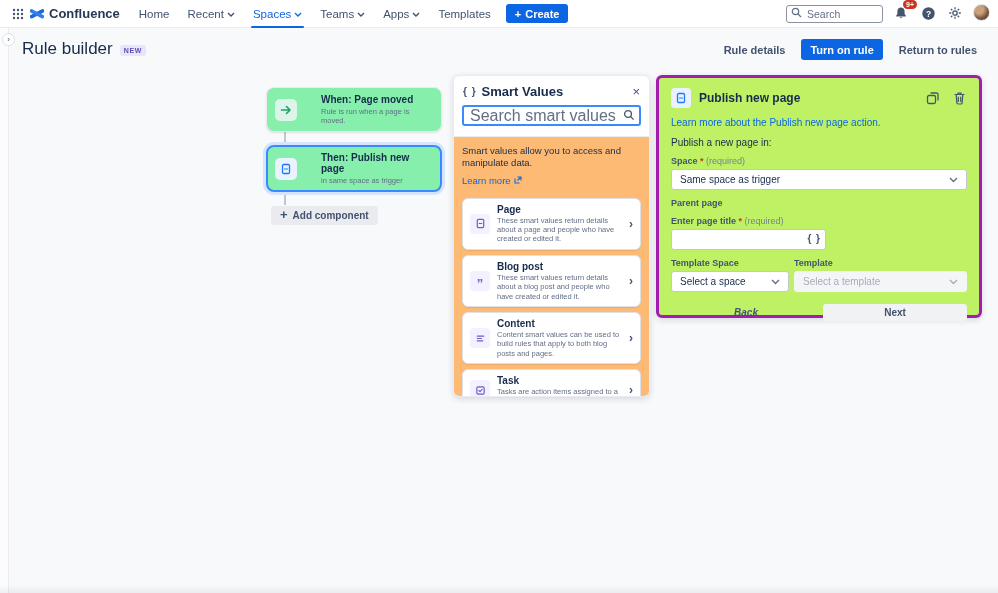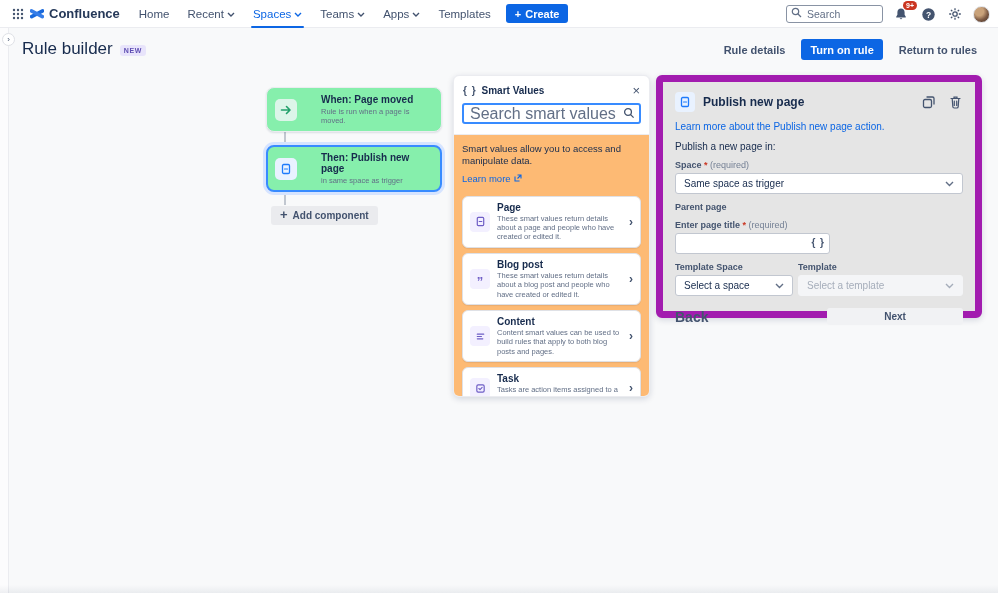--- a/index.html
+++ b/index.html
@@ -15,21 +15,21 @@
   .brand-name { font-size: 13px; font-weight: bold; color: #253858; }
   .nav-item { position: relative; height: 28px; display: flex; align-items: center; gap: 3px;
     padding: 0 9px; font-size: 11.5px; font-weight: 500; color: #42526E; cursor: pointer; }
   .nav-item.active { color: #0C66E4; }
   .nav-item.active::after { content: ""; position: absolute; left: 7px; right: 7px; bottom: 0;
     height: 2px; background: #0C66E4; border-radius: 1px; }
   .nav-item .chev { display: inline-flex; margin-top: 1px; }
   .create-btn { height: 19px; background: #0C66E4; color: #fff; border: none; border-radius: 3px;
     font-size: 11px; font-weight: bold; display: inline-flex; align-items: center; gap: 4px;
     padding: 0 9px; margin-left: 6px; cursor: pointer; font-family: inherit; }
-  .nav-right { margin-left: auto; display: flex; align-items: flex-end; gap: 9px; }
+  .nav-right { margin-left: auto; display: flex; align-items: flex-start; gap: 9px; }
   .search-wrap { position: relative; }
   .search-wrap input { width: 97px; height: 18px; border: 1px solid #8993A4; border-radius: 3px;
     font-size: 10.5px; padding: 0 4px 0 20px; color: #172B4D; font-family: inherit; background:#fff; }
   .search-wrap input::placeholder { color: #626F86; }
   .search-wrap .mag { position: absolute; left: 5px; top: 3px; }
   .icon-btn { position: relative; width: 18px; height: 18px; display: flex; align-items: center;
     justify-content: center; cursor: pointer; }
   .notif-badge { position: absolute; top: -4px; right: -7px; background: #CA3521; color: #fff;
     font-size: 7px; font-weight: bold; border-radius: 6px; padding: 1px 3px; line-height: 1; }
   .avatar { width: 17px; height: 17px; border-radius: 50%; cursor: pointer;
@@ -74,21 +74,21 @@
     border: none; border-radius: 3px; padding: 4px 9px; font-size: 10px; font-weight: 600;
     color: #42526E; margin-left: 5px; margin-top: 0; cursor: pointer; font-family: inherit; }
   .add-comp .plus { font-size: 13px; font-weight: bold; line-height: 10px; }
 
   
   .sv-panel { position: absolute; left: 453px; top: 47px; width: 197px; height: 322px;
     background: #fff; border: 1px solid #EBECF0; border-radius: 6px;
     box-shadow: 0 2px 6px rgba(9,30,66,0.15); display: flex; flex-direction: column; overflow: hidden; }
   .sv-head { display: flex; align-items: center; padding: 8px 9px 6px; }
   .sv-head .braces { font-size: 10px; font-weight: bold; color: #44546F; letter-spacing: 1px; margin-right: 5px; }
-  .sv-head .t { font-size: 10px; font-weight: bold; color: #172B4D; }
+  .sv-head .t { font-size: 13px; font-weight: bold; color: #172B4D; }
   .sv-close { margin-left: auto; font-size: 13px; color: #44546F; cursor: pointer; line-height: 1;
     background: none; border: none; font-family: inherit; }
   .sv-search { position: relative; margin: 0 8px 10px; }
   .sv-search input { width: 100%; height: 21px; border: 2px solid #388BFF; border-radius: 3px;
     font-size: 16px; padding: 0 22px 0 6px; color: #172B4D; font-family: inherit; }
   .sv-search input::placeholder { color: #626F86; }
   .sv-search .mag { position: absolute; right: 6px; top: 4px; }
   .sv-body { flex: 1; background: #fdba74; border-top: 1px solid #EBECF0; padding: 8px; overflow: hidden; }
   .sv-intro { font-size: 9.5px; color: #172B4D; line-height: 1.3; }
   .sv-learn { font-size: 9.5px; color: #0C66E4; margin-top: 2px; display: inline-flex;
@@ -100,21 +100,21 @@
   .sv-ic { width: 20px; height: 20px; border-radius: 4px; background: #F3F0FF; color: #6E5DC6;
     display: flex; align-items: center; justify-content: center; flex: 0 0 auto; }
   .sv-item .txt { flex: 1; min-width: 0; }
   .sv-item .t { font-size: 10px; font-weight: bold; color: #172B4D; }
   .sv-item .d { font-size: 7.5px; color: #626F86; line-height: 1.25; margin-top: 1px; }
   .sv-item .chev-r { font-size: 12px; font-weight: bold; color: #44546F; flex: 0 0 auto; }
   .quote-glyph { font-size: 13px; font-weight: bold; line-height: 6px; margin-top: 7px; }
 
   
   .act-panel { position: absolute; left: 656px; top: 47px; width: 326px; height: 243px;
-    background: #e5e5e5; border: 7px solid #a21caf; border-radius: 6px;
+    background: #bef264; border: 3px solid #a21caf; border-radius: 6px;
     box-shadow: 0 2px 6px rgba(9,30,66,0.15); padding: 10px 12px; }
   .act-head { display: flex; align-items: center; gap: 8px; }
   .act-ic { width: 20px; height: 20px; border-radius: 4px; background: #E9F2FF; display: flex;
     align-items: center; justify-content: center; }
   .act-title { font-size: 12px; font-weight: bold; color: #172B4D; }
   .act-tools { margin-left: auto; display: flex; gap: 10px; }
   .act-tools .icon-btn { width: 16px; height: 16px; }
   .act-link { display: block; font-size: 10px; color: #0C66E4; margin-top: 9px; text-decoration: none; cursor: pointer; }
   .act-intro { font-size: 10px; color: #172B4D; margin-top: 9px; }
   .fld-label { font-size: 9px; font-weight: bold; color: #44546F; margin-top: 8px; margin-bottom: 3px; }
@@ -126,22 +126,22 @@
   .select.disabled { background: #F4F5F7; border-color: #F4F5F7; color: #A5ADBA; cursor: default; }
   .title-input-wrap { position: relative; width: 155px; }
   .title-input-wrap input { width: 100%; height: 21px; border: 1px solid #C2C7D0; border-radius: 3px;
     font-size: 10px; padding: 0 24px 0 7px; font-family: inherit; color: #172B4D; }
   .braces-btn { position: absolute; right: 5px; top: 4px; font-size: 10px; font-weight: bold;
     color: #44546F; letter-spacing: 1px; background: none; border: none; cursor: pointer; font-family: inherit; }
   .tmpl-row { display: flex; gap: 5px; }
   .tmpl-col1 { width: 118px; }
   .tmpl-col2 { flex: 1; }
   .act-btns { display: flex; align-items: center; margin-top: 12px; }
-  .back-btn { width: 150px; text-align: left; font-size: 14px; font-weight: bold; color: #44546F;
-    background: none; border: none; cursor: pointer; font-family: inherit; height: 17px; }
+  .back-btn { width: 150px; text-align: center; font-size: 10px; font-weight: bold; color: #44546F;
+    background: none; border: none; cursor: pointer; font-family: inherit; height: 17px; font-style: italic; }
   .next-btn { flex: 1; margin-left: 2px; height: 17px; background: #F1F2F4; border: none;
     border-radius: 3px; font-size: 10px; font-weight: bold; color: #42526E; cursor: pointer; font-family: inherit; }
 
   svg { display: block; }
 </style>
 </head>
 <body>
 
 <div class="topnav">
   <div class="appswitch">

